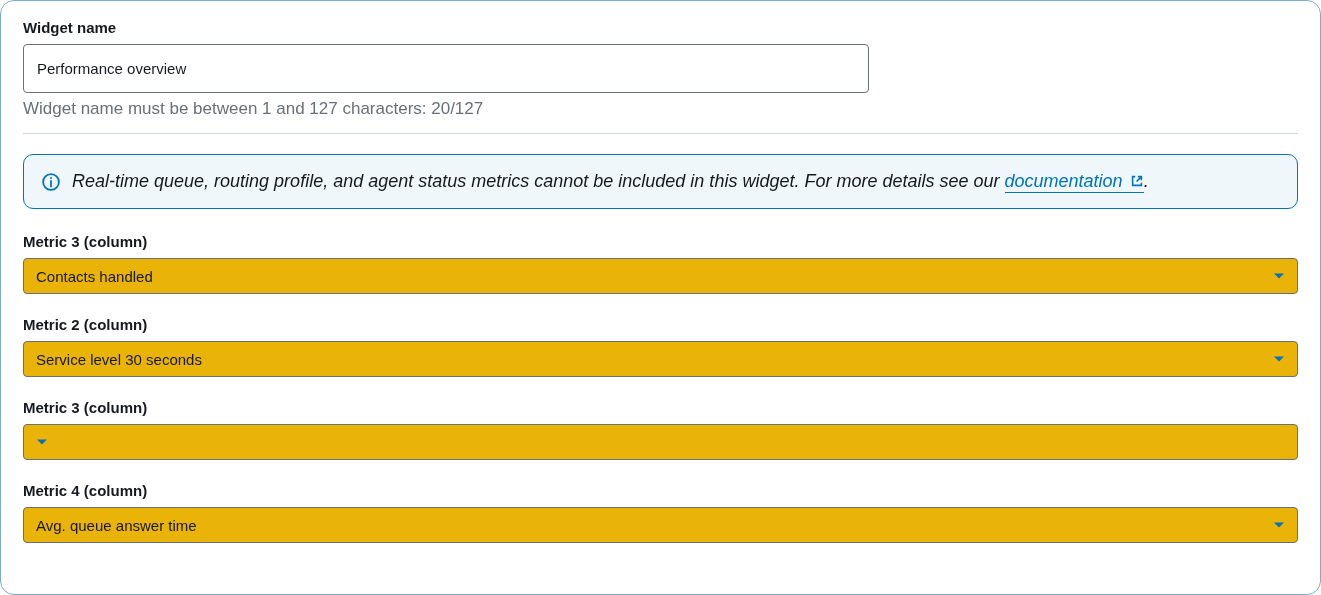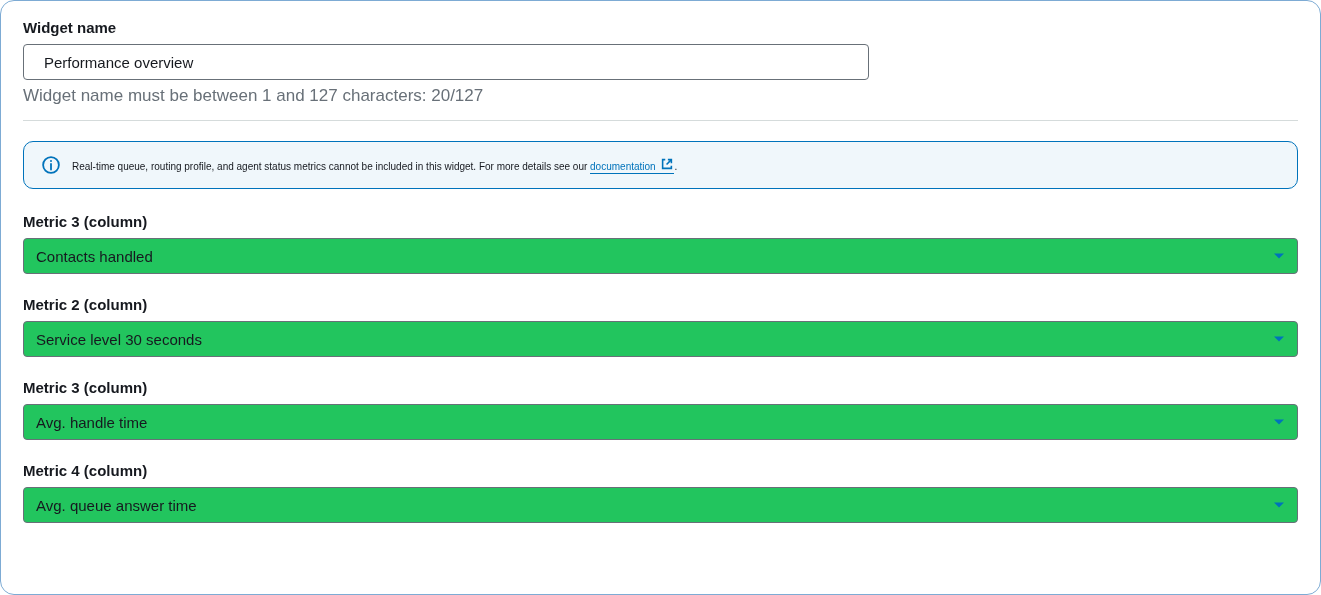--- a/index.html
+++ b/index.html
@@ -24,22 +24,22 @@
     }
     .field-label {
       font-size: 15px;
       font-weight: 700;
       color: #16191f;
       margin-bottom: 8px;
       display: block;
     }
     .text-input {
       width: 846px;
-      height: 36px;
-      padding: 6px 20px;
+      height: 49px;
+      padding: 6px 13px;
       font-size: 15px;
       color: #16191f;
       border: 1px solid #687078;
       border-radius: 4px;
       background: #ffffff;
       outline: none;
     }
     .helper-text {
       font-size: 17px;
       color: #687078;
@@ -63,23 +63,24 @@
     .info-icon-wrap {
       flex-shrink: 0;
       display: flex;
       align-items: center;
     }
     .info-icon {
       width: 18px;
       height: 18px;
     }
     .info-text {
-      font-size: 10px;
+      font-size: 18px;
       color: #16191f;
       line-height: 1.4;
+      font-style: italic;
     }
     .info-link {
       color: #0073bb;
       text-decoration: none;
       border-bottom: 1px solid #0073bb;
       padding-bottom: 1px;
     }
     .ext-icon {
       width: 14px;
       height: 14px;
@@ -91,21 +92,21 @@
       margin-bottom: 22px;
     }
     .metric-group:last-child {
       margin-bottom: 4px;
     }
     .select-wrap {
       position: relative;
       width: 100%;
       border: 1px solid #687078;
       border-radius: 4px;
-      background: #22c55e;
+      background: #eab308;
       height: 36px;
       display: flex;
       align-items: center;
       padding: 0 12px;
       cursor: pointer;
     }
     .select-value {
       font-size: 15px;
       color: #16191f;
       flex: 1;
@@ -162,21 +163,20 @@
       <span class="select-value">Service level 30 seconds</span>
       <svg class="select-caret" viewBox="0 0 12 12" fill="#0073bb">
           <path d="M1 3.5 L6 8.5 L11 3.5 Z"></path>
         </svg>
     </div>
   </div>
 
   <div class="metric-group">
     <label class="field-label">Metric 3 (column)</label>
     <div class="select-wrap">
-      <span class="select-value">Avg. handle time</span>
       <svg class="select-caret" viewBox="0 0 12 12" fill="#0073bb">
           <path d="M1 3.5 L6 8.5 L11 3.5 Z"></path>
         </svg>
     </div>
   </div>
 
   <div class="metric-group">
     <label class="field-label">Metric 4 (column)</label>
     <div class="select-wrap">
       <span class="select-value">Avg. queue answer time</span>

